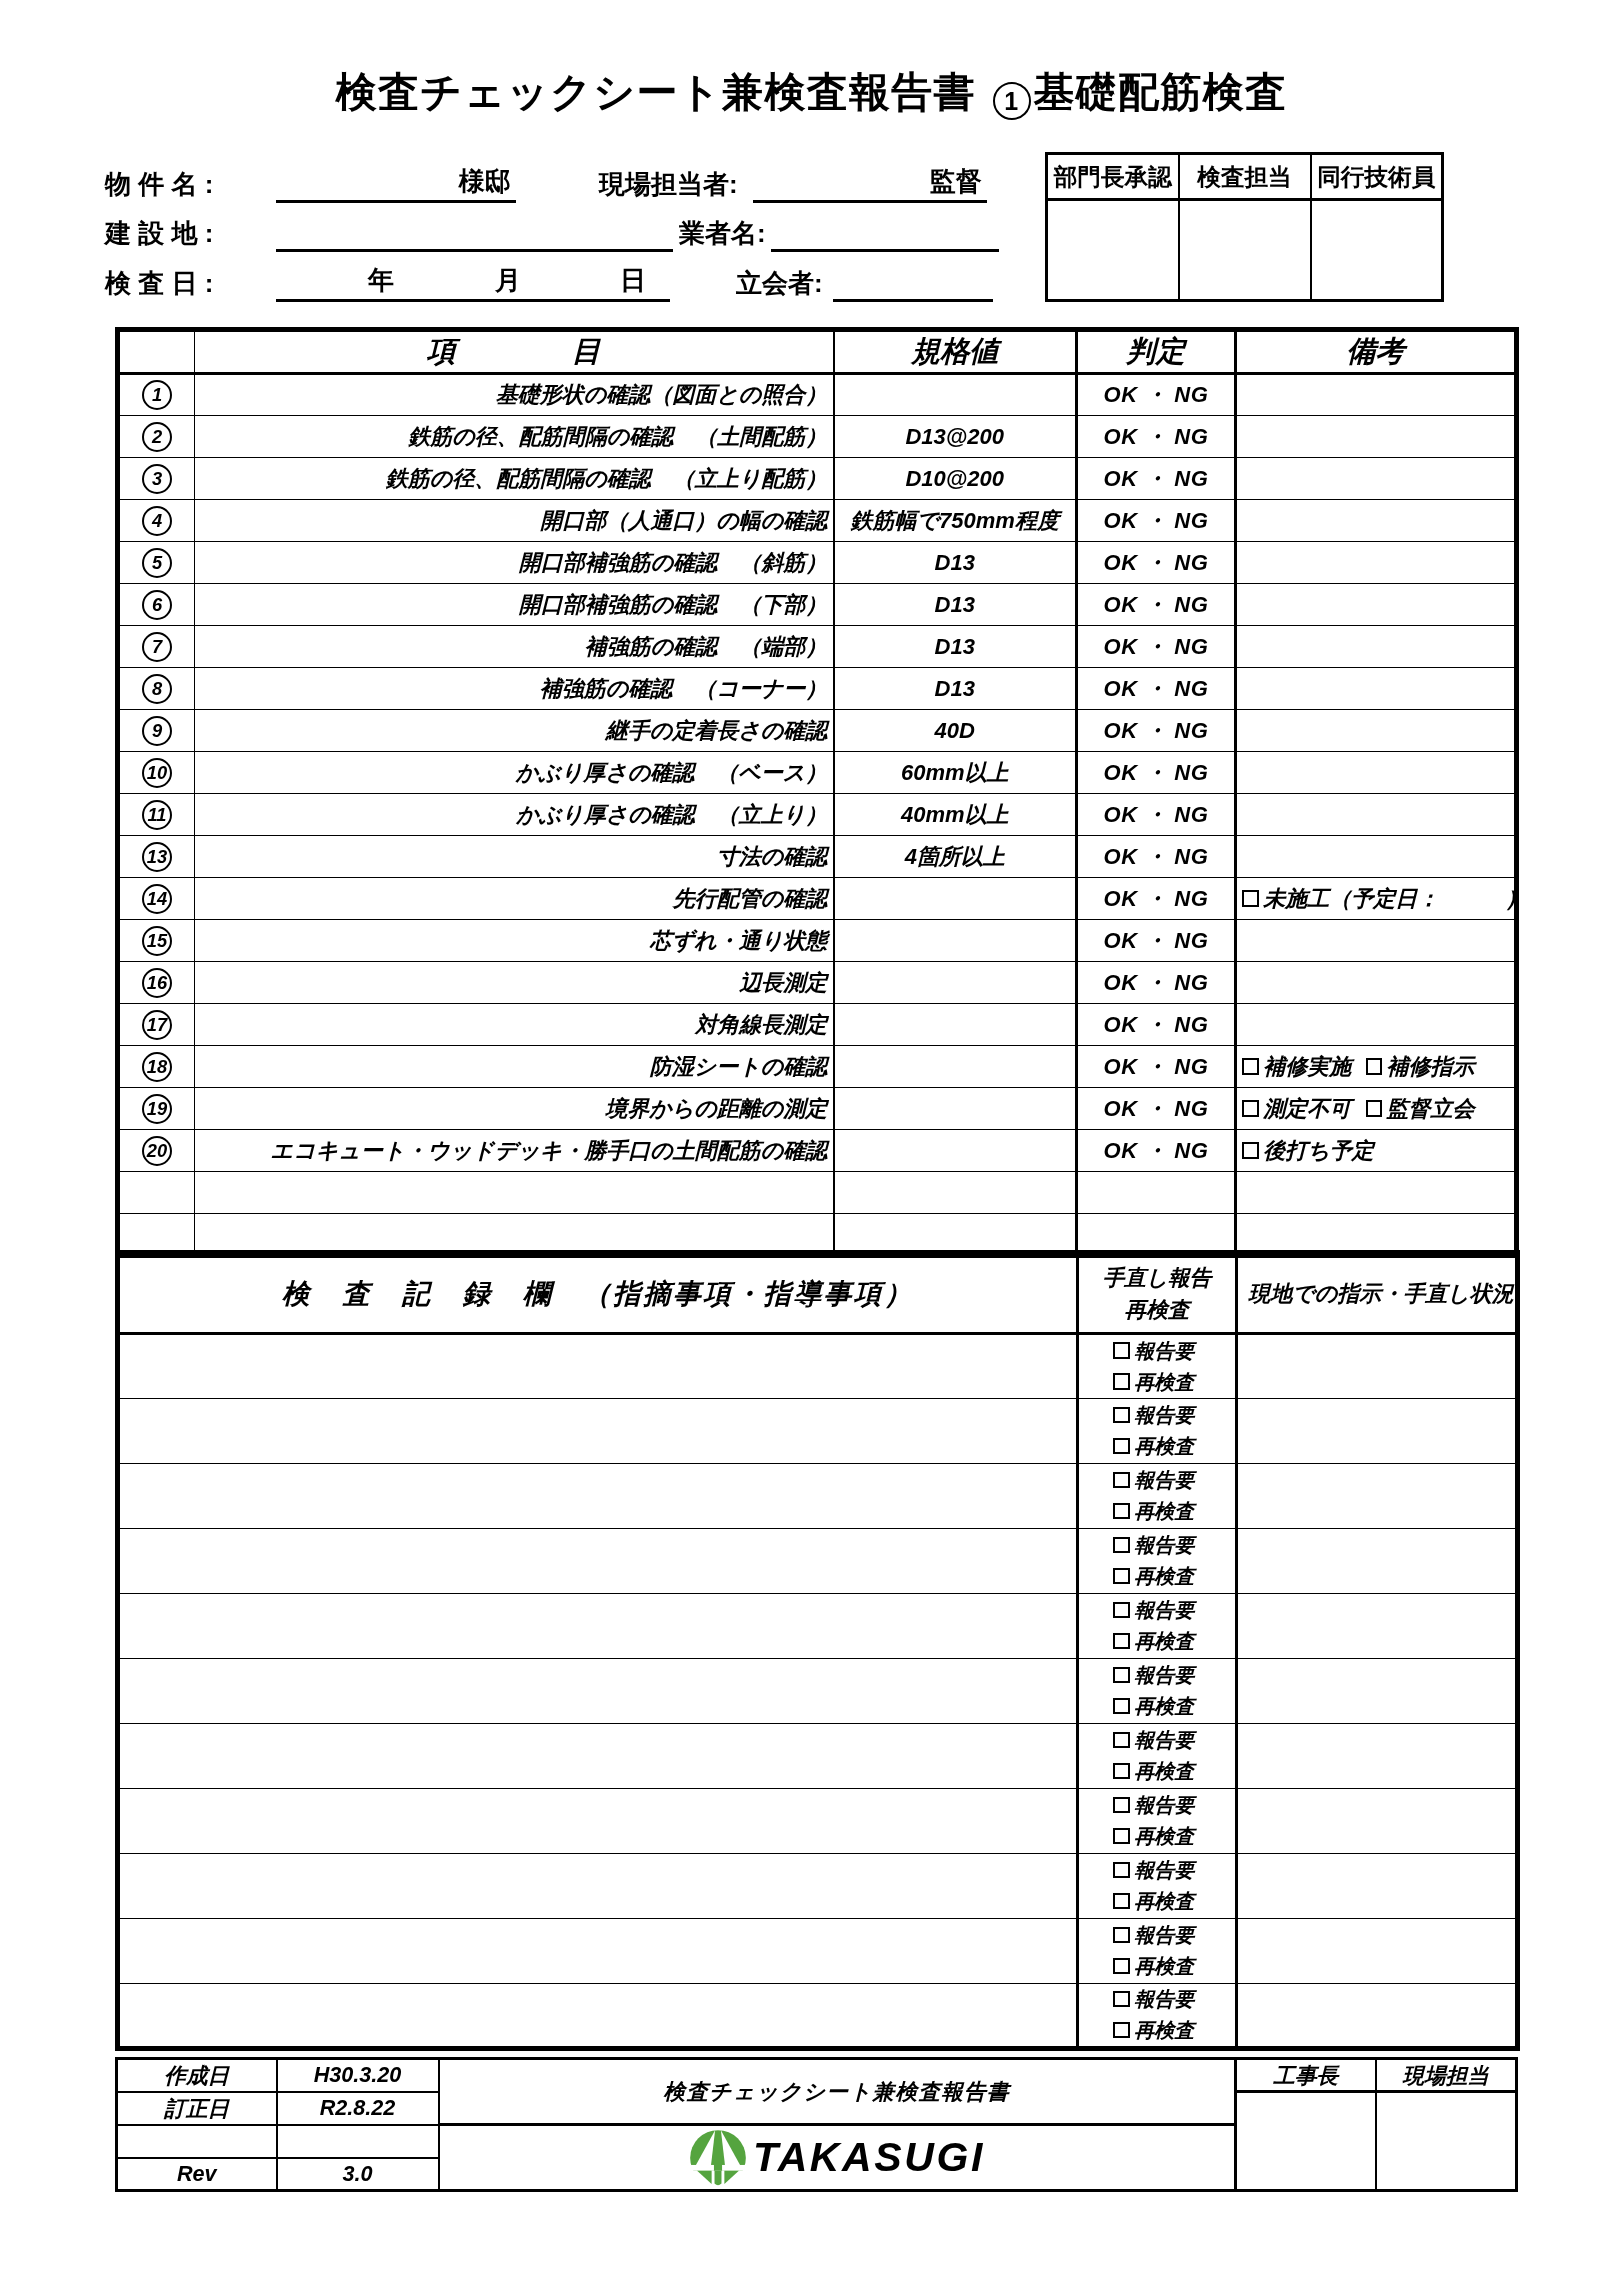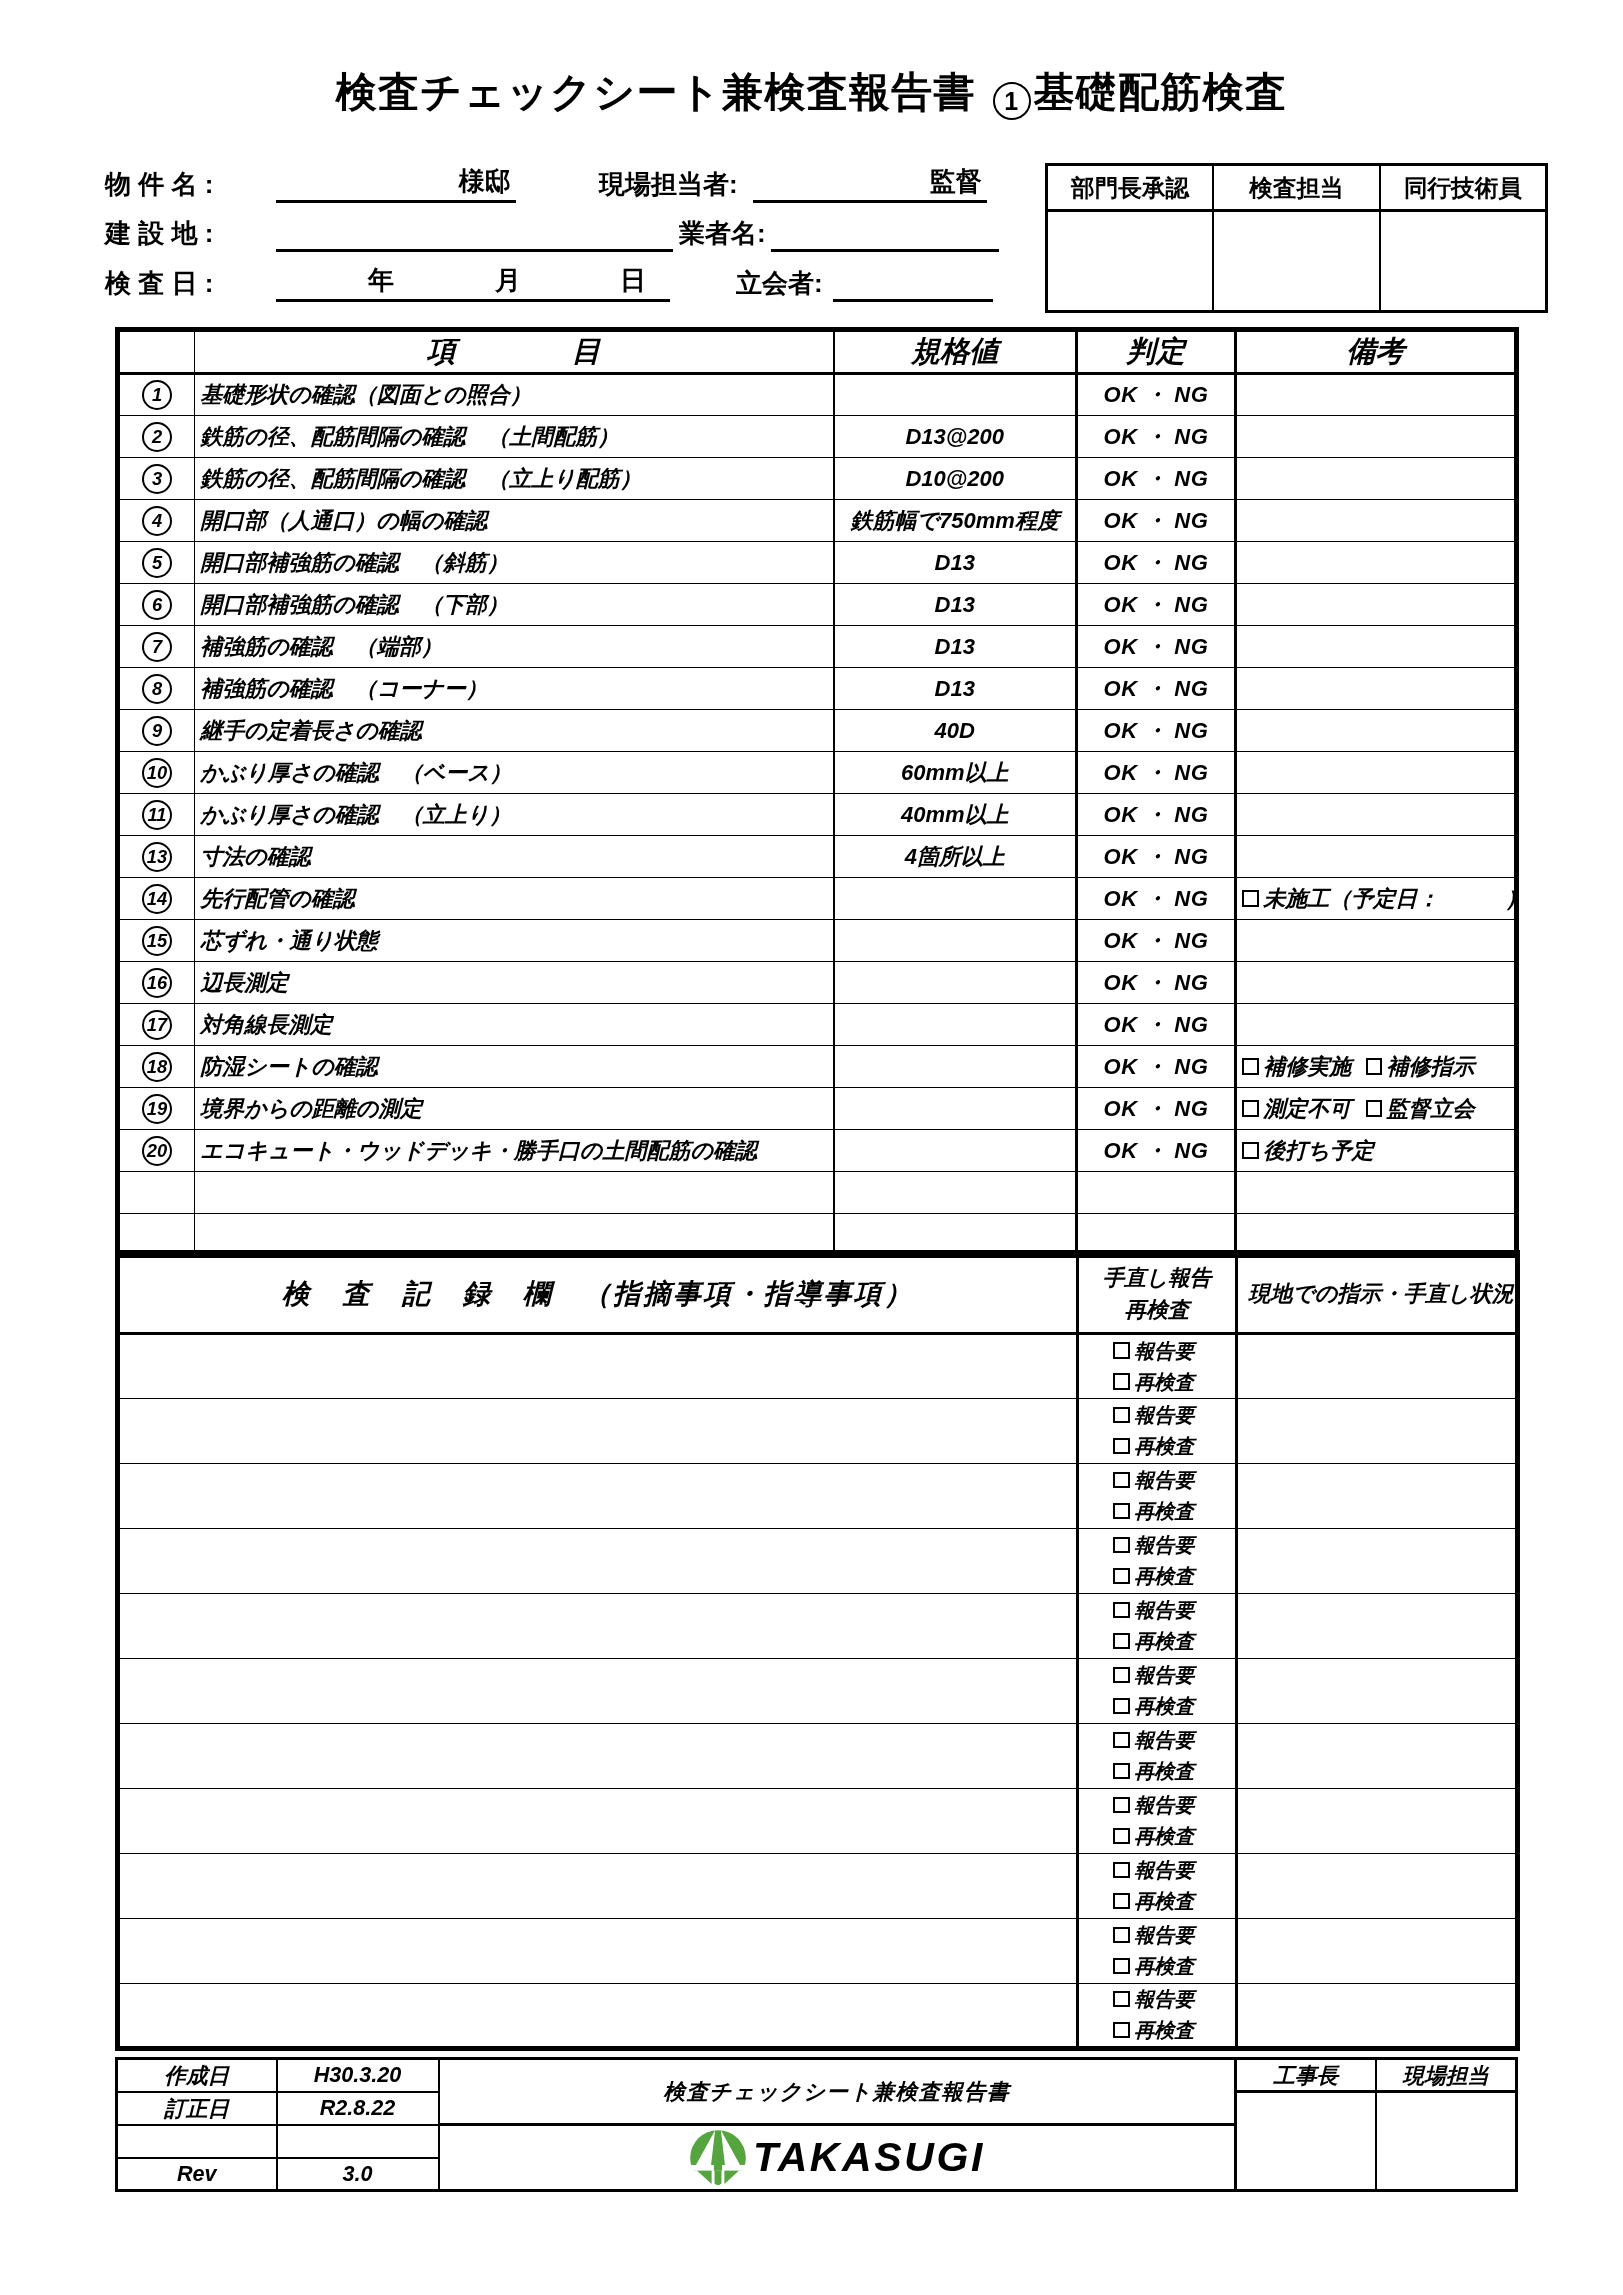--- a/index.html
+++ b/index.html
@@ -19,36 +19,36 @@
   }
   .title .cnum{width:38px;height:38px;font-size:25px;vertical-align:-3.9px;margin:0 2.6px 0 17px;}
   
   .hdrfields{position:absolute;top:0;left:0;width:100%;height:292px;font-size:26px;}
   .hdrfields .lbl{position:absolute;white-space:nowrap;font-weight:700;}
   .fline{position:absolute;border-bottom:3.3px solid #000;height:34px;box-sizing:border-box;}
   .fline .fval{position:absolute;right:5.2px;bottom:1.3px;font-weight:700;white-space:nowrap;}
   .fline .funit{position:absolute;bottom:1.3px;font-weight:700;}
   
   .approval{
-    position:absolute;left:1045px;top:163px;width:503px;height:145px;
+    position:absolute;left:1045px;top:152px;width:399px;height:145px;
     border-collapse:collapse;table-layout:fixed;
   }
   .approval th,.approval td{border:2.6px solid #000;padding:0;text-align:center;}
   .approval table,.approval{border:3.9px solid #000;}
   .approval th{font-size:23.6px;font-weight:700;height:43px;border-bottom:3.9px solid #000;}
   .approval td{height:98px;}
   
   table.sheet{border-collapse:collapse;table-layout:fixed;position:absolute;left:115px;font-style:italic;}
   table.sheet td,table.sheet th{padding:0 5.2px;box-sizing:border-box;overflow:hidden;}
   .checklist{top:327px;width:1399px;border:5.2px solid #000;}
   .checklist th{font-size:29px;font-weight:700;height:37px;border-bottom:3.9px solid #000;}
   .checklist td{border-bottom:1.3px solid #000;font-size:22px;}
   .checklist tr{height:42px;}
   .c-num{border-right:1.3px solid #000;text-align:center;}
-  .c-item{border-right:2px solid #000;text-align:left;white-space:nowrap;}
+  .c-item{border-right:2px solid #000;text-align:right;white-space:nowrap;}
   .c-spec{border-right:3.9px solid #000;text-align:center;font-size:20px;white-space:nowrap;}
   .c-judge{border-right:3.9px solid #000;text-align:center;font-size:21px;white-space:nowrap;letter-spacing:0.7px;}
   .c-rem{text-align:left;font-size:19.6px;white-space:nowrap;}
   .rownum{width:30px;height:30px;font-size:18.3px;font-weight:700;margin:0 auto;}
   
   .cb{
     display:inline-block;width:16.4px;height:16.4px;border:2px solid #000;
     box-sizing:border-box;vertical-align:-1.3px;margin-right:4.6px;background:#fff;
   }
   .cbitem{margin-right:14.4px;white-space:nowrap;}

